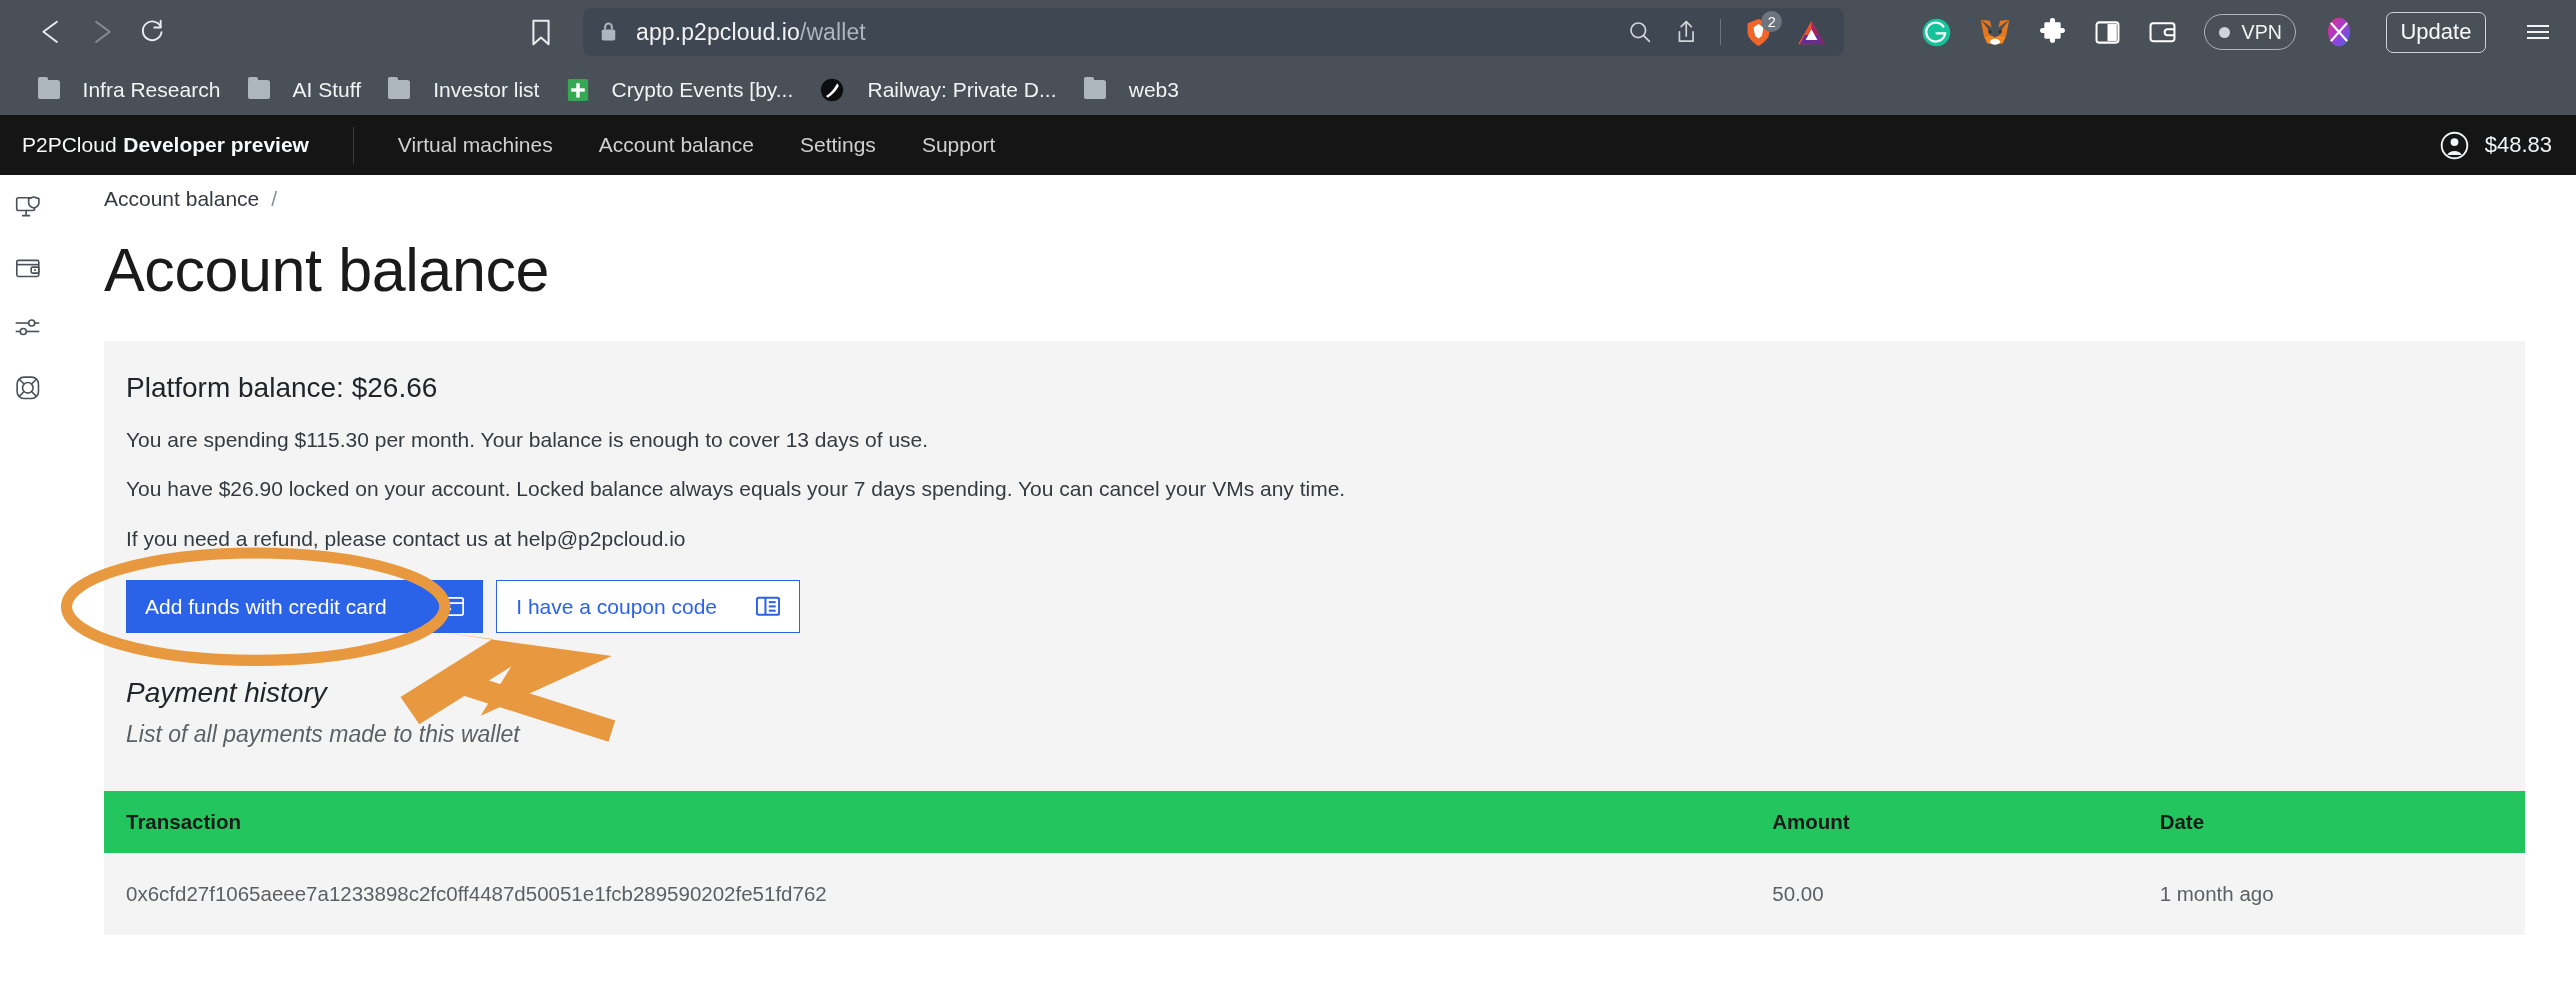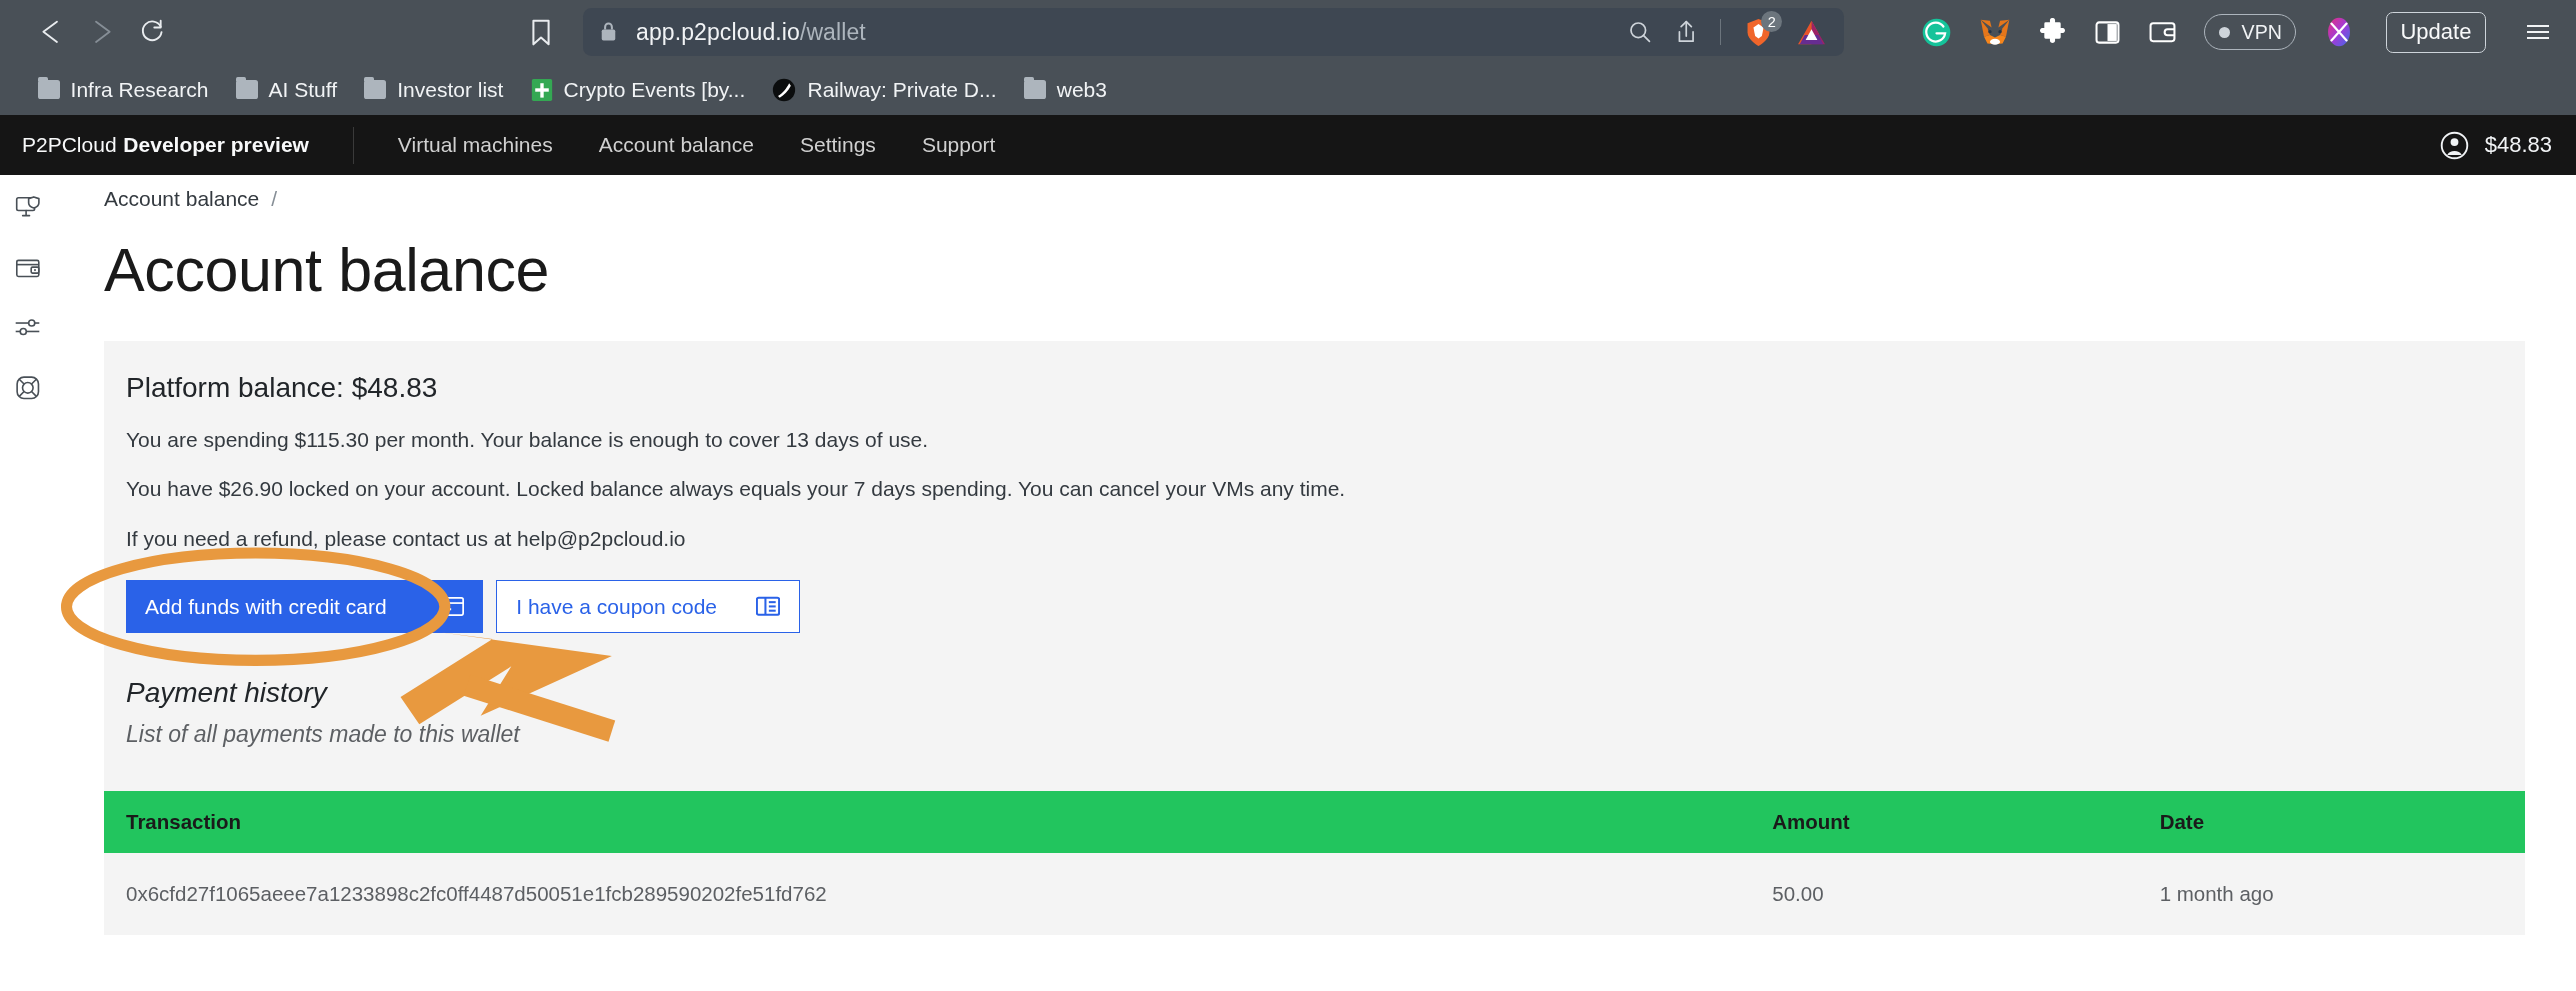--- a/index.html
+++ b/index.html
@@ -121,21 +121,21 @@
   
   .bookmarks {
     height: 51px;
     display: flex;
     align-items: center;
     padding: 0 24px;
     gap: 0;
   }
   .bm {
     display: flex; align-items: center;
-    gap: 11px;
+    gap: 23px;
     padding: 5.1px 13.6px;
     border-radius: 5.1px;
     cursor: pointer;
   }
   .bm-label { color: #f1f3f5; font-size: 21px; white-space: nowrap; }
   .folder-ico {
     width: 22px; height: 19px;
     background: #adb5bd;
     border-radius: 2.6px;
     position: relative;
@@ -534,21 +534,21 @@
   <div class="content">
     <div class="breadcrumb">
       <span class="crumb">Account balance</span>
       <span class="sep">/</span>
     </div>
 
     <h1 class="page-title">Account balance</h1>
 
     <div class="card">
       <div class="card-inner">
-        <h2>Platform balance: $48.83</h2>
+        <h2>Platform balance: $26.66</h2>
         <p>You are spending $115.30 per month. Your balance is enough to cover 13 days of use.</p>
         <p>You have $26.90 locked on your account. Locked balance always equals your 7 days spending. You can cancel your VMs any time.</p>
         <p>If you need a refund, please contact us at help@p2pcloud.io</p>
 
         <div class="btn-row">
           <div class="btn btn-primary">
             <span>Add funds with credit card</span>
             <span style="display:flex;">
               <svg width="24" height="19" viewBox="0 0 28 22">
                   <rect x="1" y="1" width="26" height="20" rx="2" fill="none" stroke="#fff" stroke-width="2"></rect>

